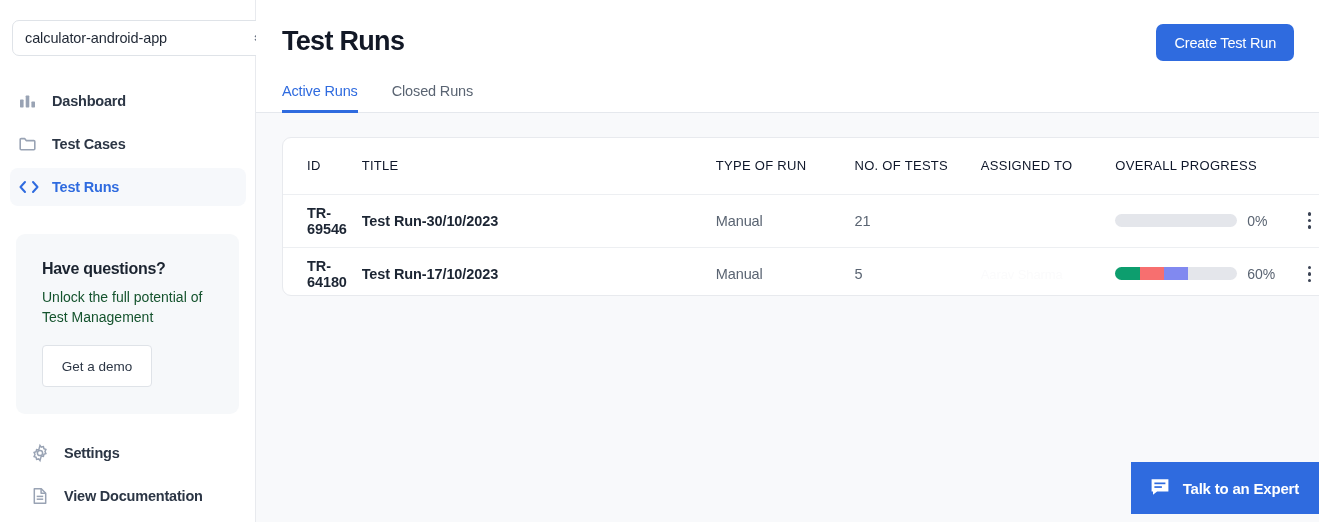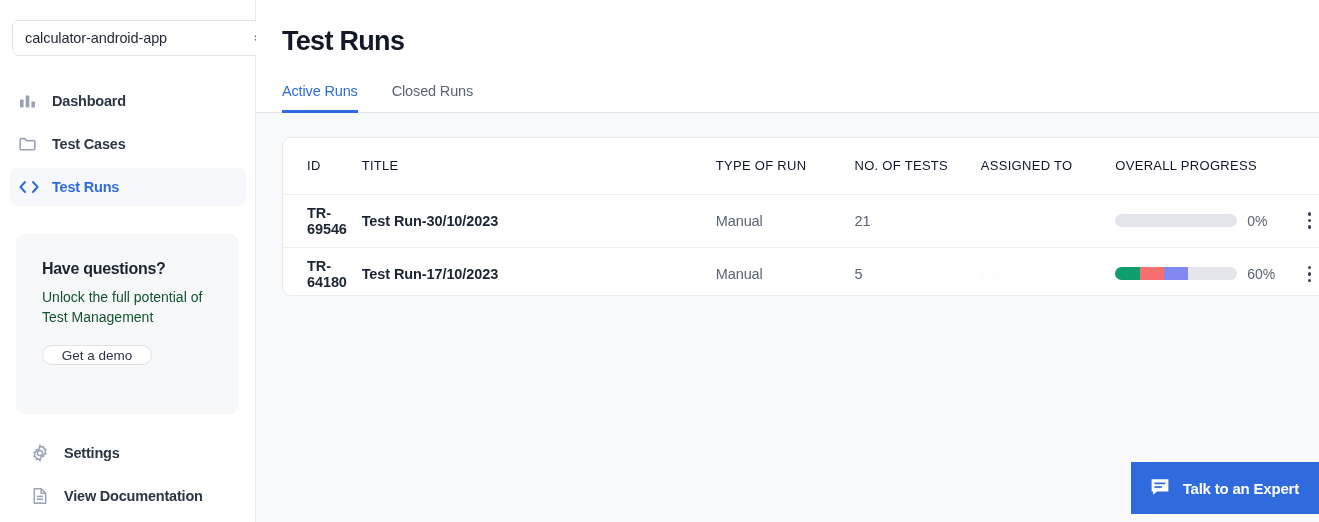--- a/index.html
+++ b/index.html
@@ -54,22 +54,22 @@
     width: 223px; height: 180px;
     background: #f6f8fa; border-radius: 9px;
     padding: 26px 0 0 26px;
   }
   .promo h3 { font-size: 16px; color: #1b2430; letter-spacing: -0.3px; }
   .promo p {
     font-size: 14px; color: #14532d; line-height: 20px;
     margin-top: 9px; max-width: 170px;
   }
   .demo-btn {
-    margin-top: 18px; width: 110px; height: 20px;
-    background: #fff; border: 1px solid #dfe3e8; border-radius: 12px;
+    margin-top: 18px; width: 110px; height: 42px;
+    background: #fff; border: 1px solid #dfe3e8; border-radius: 4px;
     font-size: 13.5px; color: #2c3645; cursor: pointer;
     font-family: inherit;
   }
   .bottom-nav { position: absolute; left: 22px; top: 434px; width: 236px; }
 
   
   .main {
     flex: 1; height: 522px; background: #f8f9fb;
     position: relative; overflow: hidden;
   }
@@ -242,20 +242,21 @@
         <span class="nlabel">View Documentation</span>
       </div>
 
     </div>
   </aside>
 
   <section class="main">
 
     <div class="main-head">
       <div class="page-title">Test Runs</div>
+      <button class="create-btn">Create Test Run</button>
       <div class="tabs-rule"></div>
       <div class="tabs">
         <div class="tab active">Active Runs</div>
         <div class="tab">Closed Runs</div>
       </div>
     </div>
 
     <div class="card">
       <table>
         <thead>

